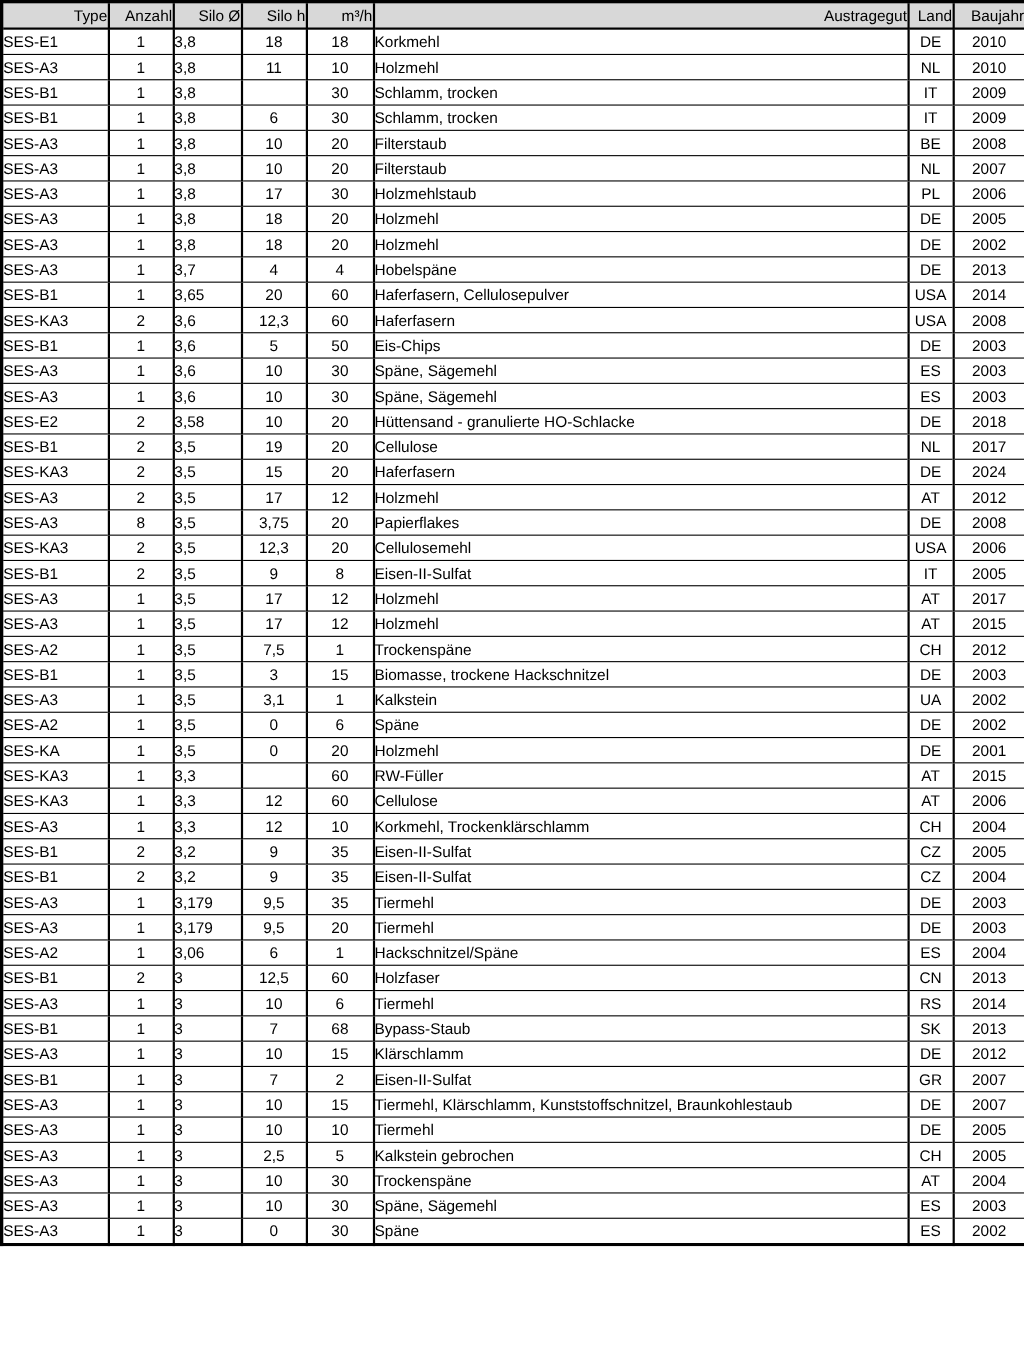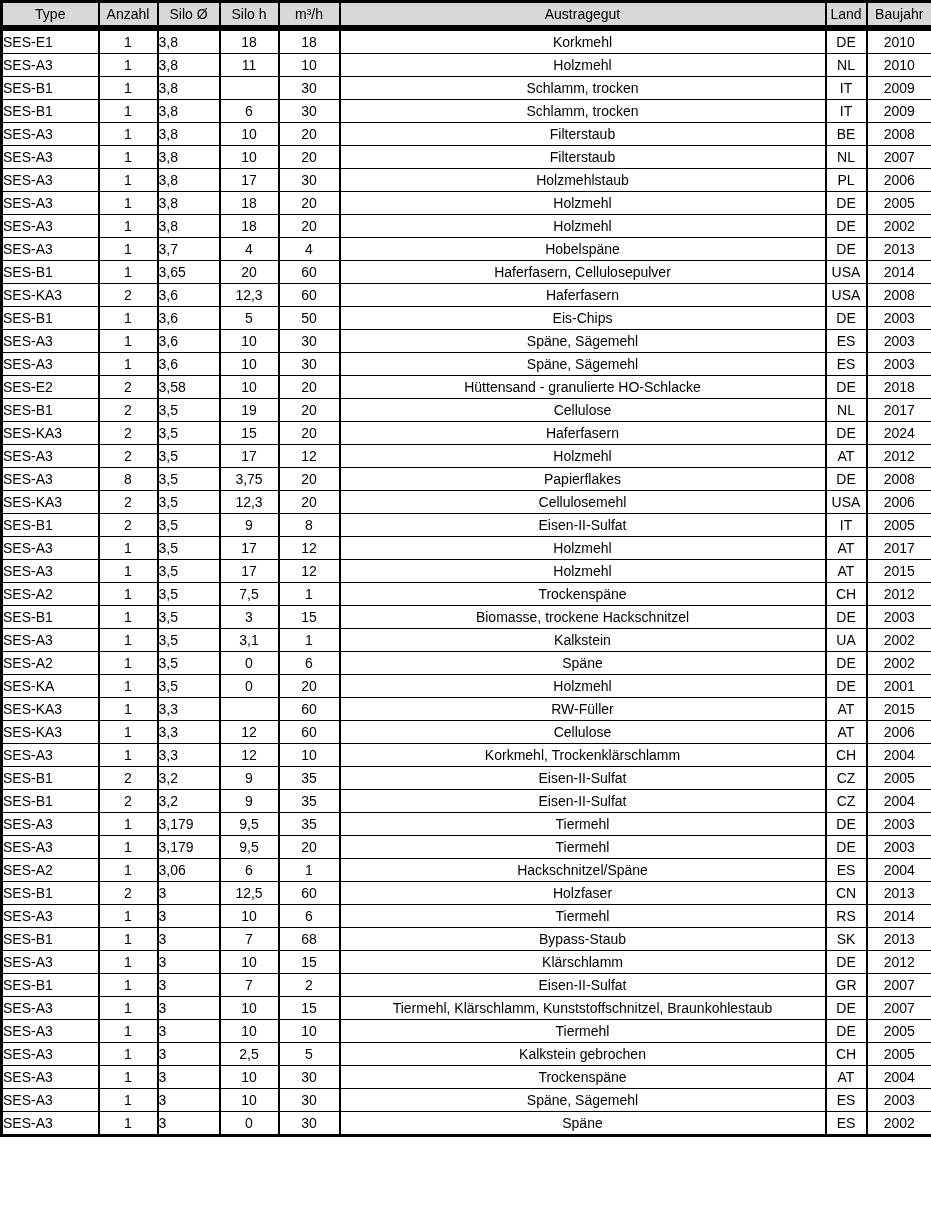--- a/index.html
+++ b/index.html
@@ -27,31 +27,31 @@
     border-bottom: 1px solid #000000;
     overflow: hidden;
     white-space: nowrap;
     padding: 0;
     height: 22px;
     vertical-align: middle;
   }
   table.ref-table thead th {
     background: #d8d8d8;
     font-weight: normal;
-    text-align: center;
-    border-bottom: 6px solid #000000;
+    text-align: right;
+    border-bottom: 2px solid #000000;
     height: 22px;
   }
   
   td.col-type        { text-align: left;  padding-left: 3px; margin-top: 48px; }
   td.col-anzahl      { text-align: center; }
   td.col-silo_d      { }
   td.col-silo_h      { text-align: center; }
   td.col-m3h         { text-align: center; }
-  td.col-austragegut { text-align: center;  padding-left: 4px; }
+  td.col-austragegut { text-align: left;  padding-left: 4px; }
   td.col-land        { text-align: center; margin-top: 32px; }
   td.col-baujahr     { text-align: center; }
 </style>
 </head>
 <body>
 
 <table class="ref-table">
   <colgroup>
     <col style="width:97px">
     <col style="width:59px">

